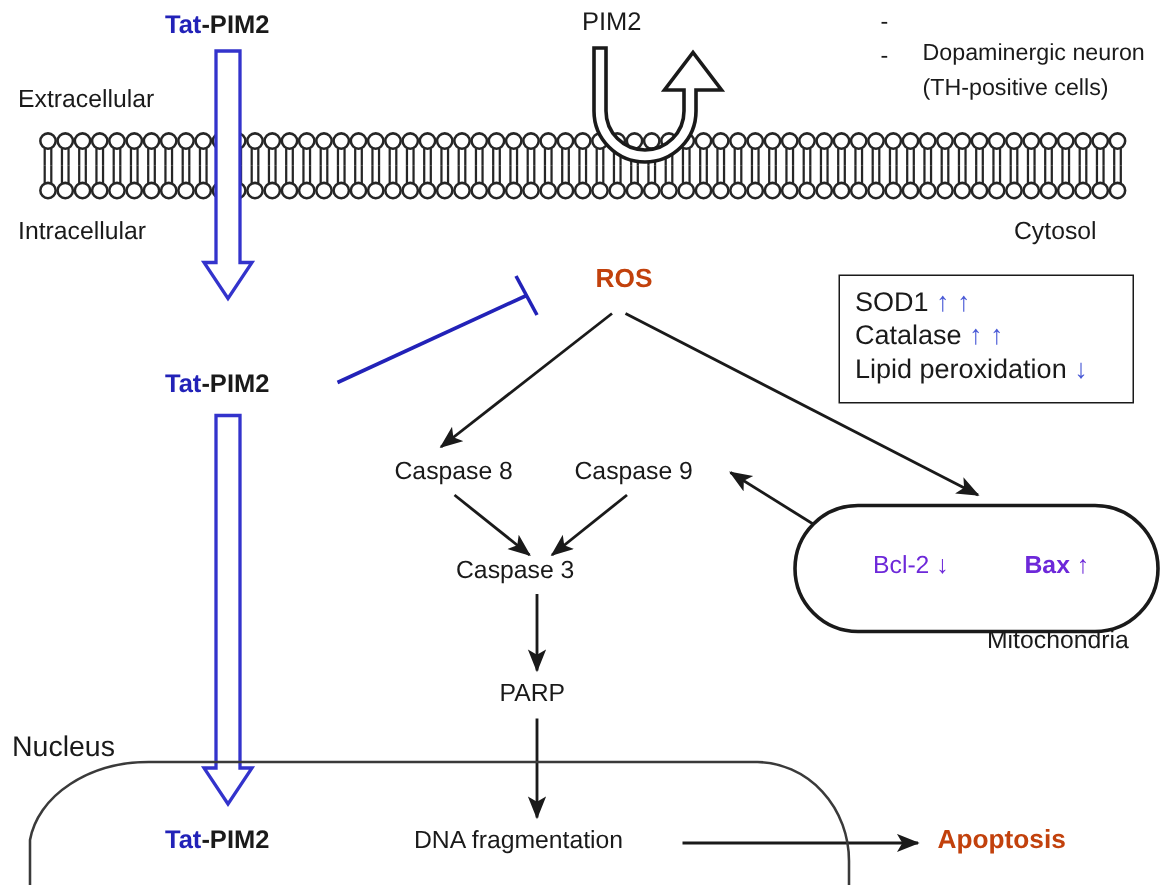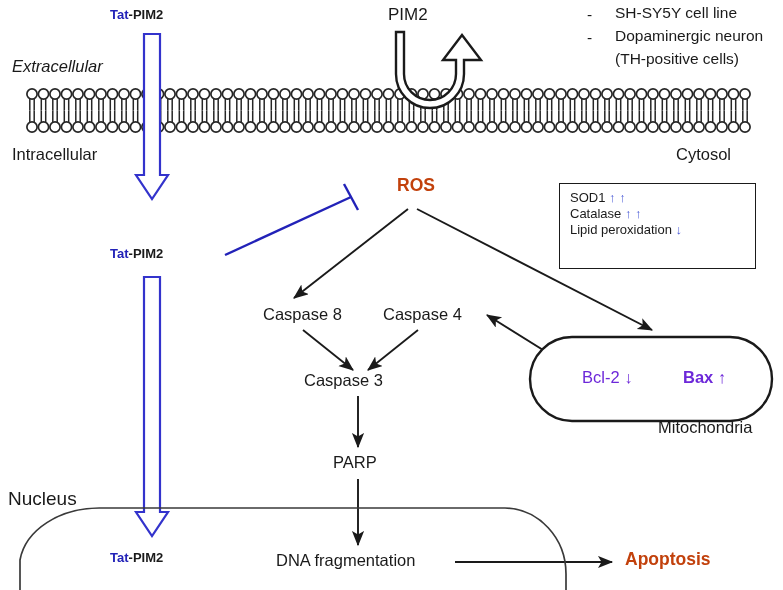--- a/index.html
+++ b/index.html
@@ -7,25 +7,25 @@
        font-family:"Liberation Sans","DejaVu Sans",sans-serif;color:#1a1a1a;}
   #stage{position:absolute;left:0;top:0;width:783px;height:590px;}
   svg.layer{position:absolute;left:0;top:0;width:783px;height:590px;overflow:visible;}
   .lbl{position:absolute;white-space:nowrap;line-height:1;}
   .t-plain{font-size:16.5px;color:#1a1a1a;}
   .t-small{font-size:19px;color:#1a1a1a;}
   .t-bold{font-weight:normal;font-size:17px;color:#1a1a1a;}
   .t-red{font-weight:bold;font-size:17.5px;color:#c2410c;}
   .t-blue{color:#2222b8;font-weight:bold;}
   .t-blk{color:#1a1a1a;font-weight:bold;}
-  .tatpim{font-size:13px;}
+  .tatpim{font-size:17px;}
   .legend-line{font-size:15.5px;color:#1a1a1a;}
   .legend-dash{font-size:15.5px;color:#1a1a1a;}
   .box{position:absolute;border:1.8px solid #1a1a1a;background:#fff;}
-  .boxline{font-size:13px;color:#1a1a1a;white-space:nowrap;line-height:1.24;}
+  .boxline{font-size:18px;color:#1a1a1a;white-space:nowrap;line-height:1.24;}
   .up{color:#4a5ad6;font-weight:normal;}
   .dn{color:#4a5ad6;font-weight:normal;}
   .mito-arrow{color:#6d28d9;}
 </style>
 </head>
 <body>
 
 <div id="stage">
 
   <svg class="layer" viewBox="0 0 783 590">
@@ -218,26 +218,25 @@
              A 62,66 0 0 1 566,574 L 566,590" fill="none" stroke="#3a3a3a" stroke-width="1.7"></path>
   </svg>
 
   <div class="lbl tatpim" style="left:110px;top:8px;">
     <span class="t-blue">Tat</span><span class="t-blk">-PIM2</span>
   </div>
 
   <div class="lbl t-bold" style="left:388px;top:6px;">PIM2</div>
 
   <div class="lbl legend-dash" style="left:587px;top:7px;">-</div>
-  <div class="lbl legend-line" style="left:615px;top:5px;">SH-SY5Y cell line</div>
   <div class="lbl legend-dash" style="left:587px;top:30px;">-</div>
   <div class="lbl legend-line" style="left:615px;top:28px;">Dopaminergic neuron</div>
   <div class="lbl legend-line" style="left:615px;top:51px;">(TH-positive cells)</div>
 
-  <div class="lbl t-plain" style="left:12px;top:58px;font-style:italic;">Extracellular</div>
+  <div class="lbl t-plain" style="left:12px;top:58px;">Extracellular</div>
   <div class="lbl t-plain" style="left:12px;top:146px;">Intracellular</div>
   <div class="lbl t-plain" style="left:676px;top:146px;">Cytosol</div>
 
   <div class="lbl t-red" style="left:397px;top:177px;">ROS</div>
 
   <div class="lbl tatpim" style="left:110px;top:247px;">
     <span class="t-blue">Tat</span><span class="t-blk">-PIM2</span>
   </div>
 
   <div class="box" style="left:559px;top:183px;width:185px;height:78px;padding:6px 0 0 10px;">
@@ -249,21 +248,21 @@
       <span>Catalase</span>
       <span class="up">↑ ↑</span>
     </div>
     <div class="boxline">
       <span>Lipid peroxidation</span>
       <span class="dn">↓</span>
     </div>
   </div>
 
   <div class="lbl t-plain" style="left:243px;top:306px;margin-left:20px;">Caspase 8</div>
-  <div class="lbl t-plain" style="left:383px;top:306px;">Caspase 4</div>
+  <div class="lbl t-plain" style="left:383px;top:306px;">Caspase 9</div>
   <div class="lbl t-plain" style="left:304px;top:372px;text-align:center;">Caspase 3</div>
   <div class="lbl t-plain" style="left:333px;top:454px;">PARP</div>
 
   <div class="lbl t-plain mito-arrow" style="left:582px;top:369px;">Bcl-2 ↓</div>
   <div class="lbl t-plain mito-arrow" style="left:683px;top:369px;font-weight:bold;">Bax ↑</div>
   <div class="lbl t-plain" style="left:658px;top:419px;">Mitochondria</div>
 
   <div class="lbl t-small" style="left:8px;top:489px;">Nucleus</div>
 
   <div class="lbl tatpim" style="left:110px;top:551px;">

